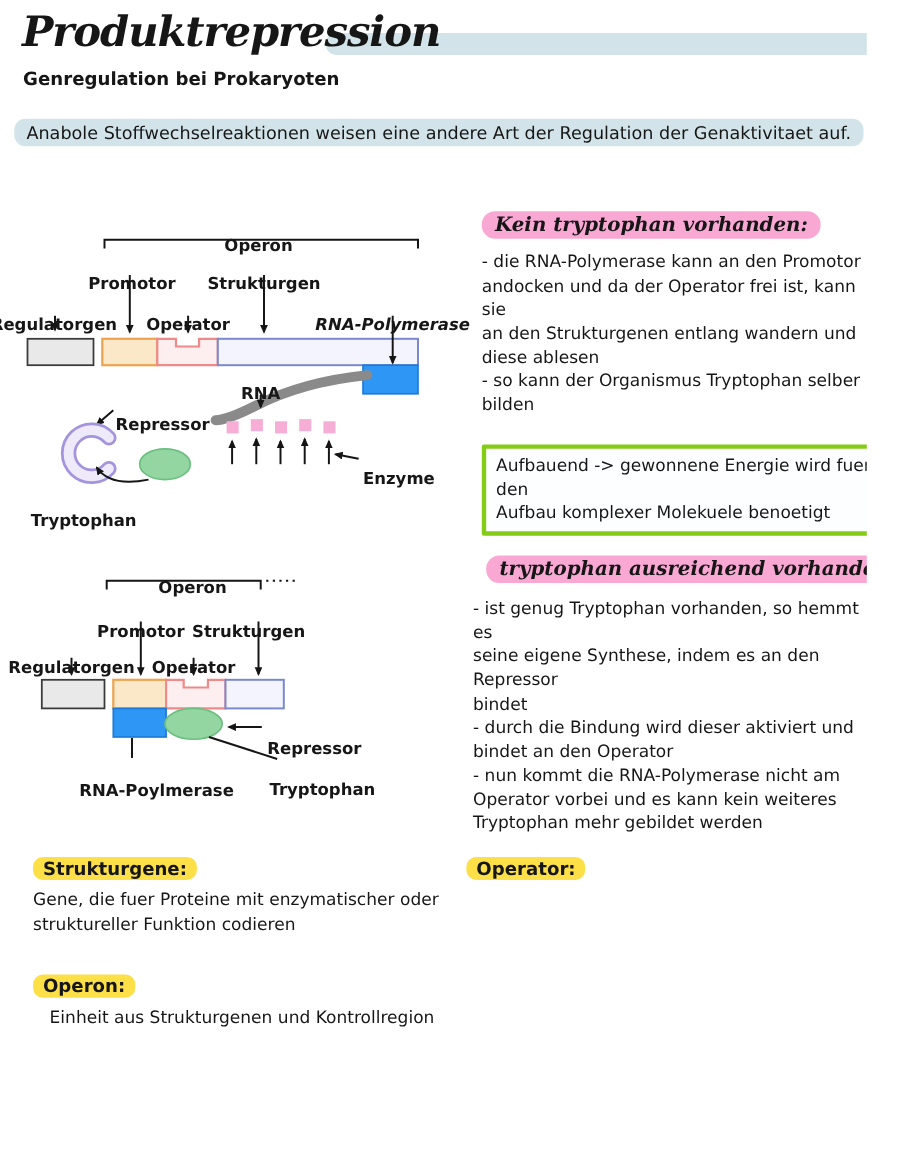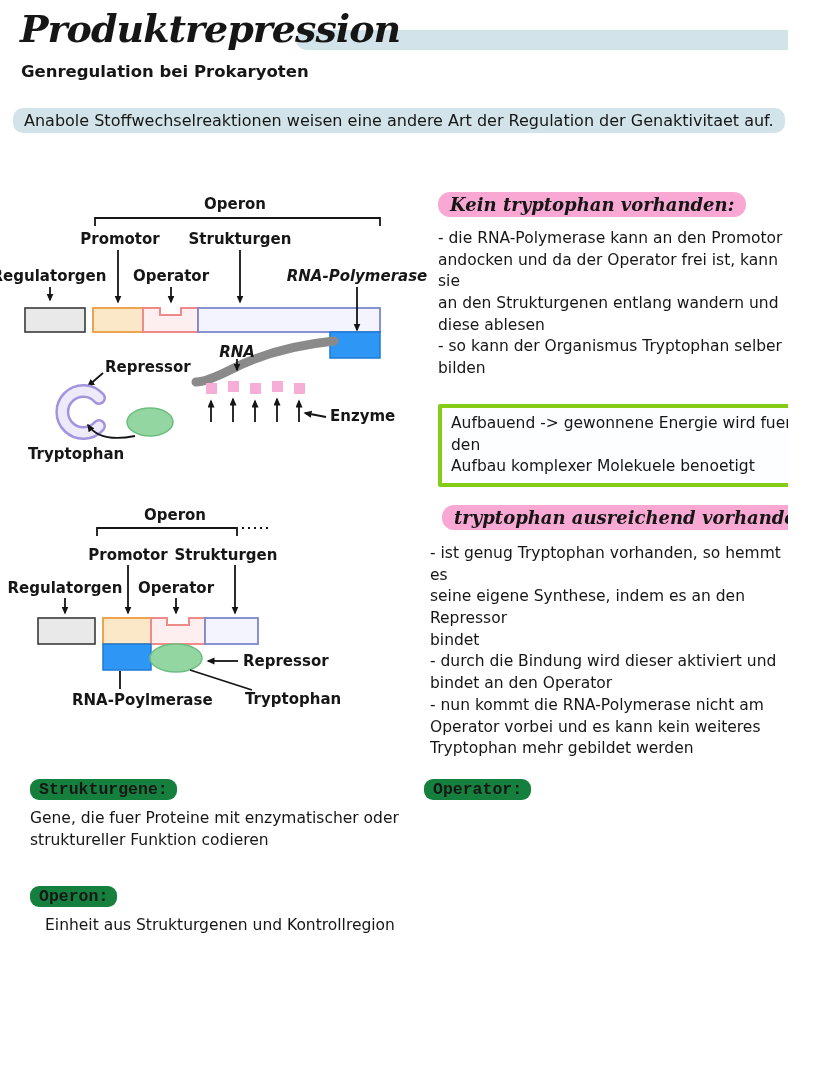--- a/index.html
+++ b/index.html
@@ -10,22 +10,22 @@
   .abs { position:absolute; }
   .script { font-family:"DejaVu Serif", serif; font-style:italic; font-weight:bold; }
   .title { font-size:38px; line-height:1; z-index:2; letter-spacing:-1px; }
   .title-bar { left:296px; top:30px; width:532px; height:20px; background:#d2e4e9; border-radius:11px 0 0 11px; z-index:1; }
   .subtitle { font-size:16.5px; font-weight:bold; }
   .hl { background:#d2e4e9; border-radius:10px; padding:3px 11px; display:inline-block; }
   .intro { font-size:16px; }
   .sec-head { font-size:18px; background:#f9a8d4; border-radius:12px; padding:2px 12px; display:inline-block; white-space:nowrap; }
   .body-text { font-size:15.5px; line-height:1.4; white-space:pre-line; }
   .note-box { border:4px solid #84cc16; background:#fdfeff; border-radius:2px; padding:5px 9px; font-size:15.5px; line-height:1.4; white-space:pre-line; width:342px; }
-  .term { font-size:16.5px; font-weight:bold; background:#15803d; border-radius:9px; padding:1px 9px; display:inline-block;font-family:Liberation Mono, monospace; }
-  .dlabel { font-size:15px; font-weight:bold; white-space:nowrap; z-index:3; }
+  .term { font-size:16.5px; font-weight:bold; background:#fde047; border-radius:9px; padding:1px 9px; display:inline-block; }
+  .dlabel { font-size:15px; font-weight:bold; white-space:nowrap; z-index:3;margin-top:19px; }
   .centered { transform:translateX(-50%); }
   .ln { stroke:#151515; stroke-width:1.8; fill:none; }
   .edge-line { left:820px; top:26px; width:3px; height:1043px; background:#dde6ea; }
   svg { position:absolute; left:0; top:0; }
 </style>
 </head>
 <body>
 
 <div class="page">
 
@@ -76,21 +76,21 @@
       <ellipse cx="150" cy="232" rx="23" ry="14" fill="#93d6a2" stroke="#6cbf80" stroke-width="1.5"></ellipse>
       <path class="ln" d="M135,246 Q100,253 88,235" marker-end="url(#ah1)"></path>
     </svg>
 
     <div class="abs dlabel centered" style="left:235px;top:5px;">Operon</div>
     <div class="abs dlabel centered" style="left:120px;top:40px;">Promotor</div>
     <div class="abs dlabel centered" style="left:240px;top:40px;">Strukturgen</div>
     <div class="abs dlabel centered" style="left:49px;top:77px;">Regulatorgen</div>
     <div class="abs dlabel centered" style="left:171px;top:77px;">Operator</div>
     <div class="abs dlabel centered" style="left:357px;top:77px;font-style:italic;">RNA-Polymerase</div>
-    <div class="abs dlabel centered" style="left:237px;top:153px;font-style:italic;">RNA</div>
+    <div class="abs dlabel centered" style="left:237px;top:140px;">RNA</div>
     <div class="abs dlabel" style="left:105px;top:168px;">Repressor</div>
     <div class="abs dlabel" style="left:330px;top:217px;">Enzyme</div>
     <div class="abs dlabel" style="left:28px;top:255px;">Tryptophan</div>
   </div>
 
   <div class="abs" style="left:0;top:505px;width:430px;height:215px;">
     <svg width="430" height="215">
       <defs>
         <marker id="ah2" markerWidth="10" markerHeight="10" refX="6.5" refY="3.5" orient="auto" markerUnits="userSpaceOnUse">
           <path d="M0,0 L8,3.5 L0,7 Z" fill="#151515"></path>

